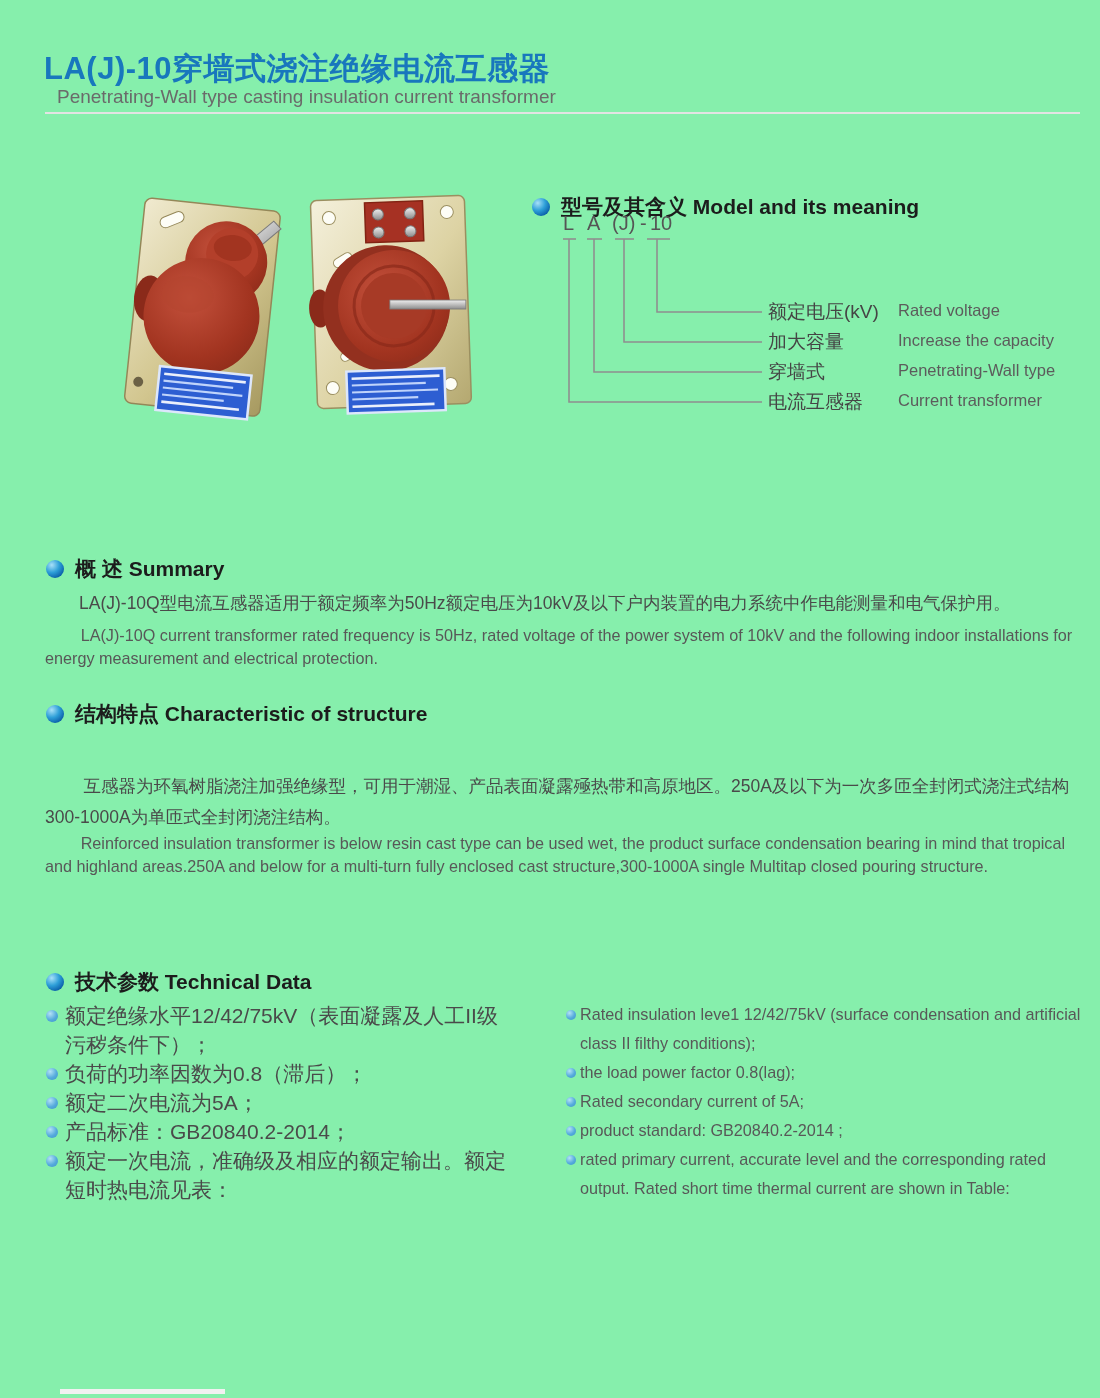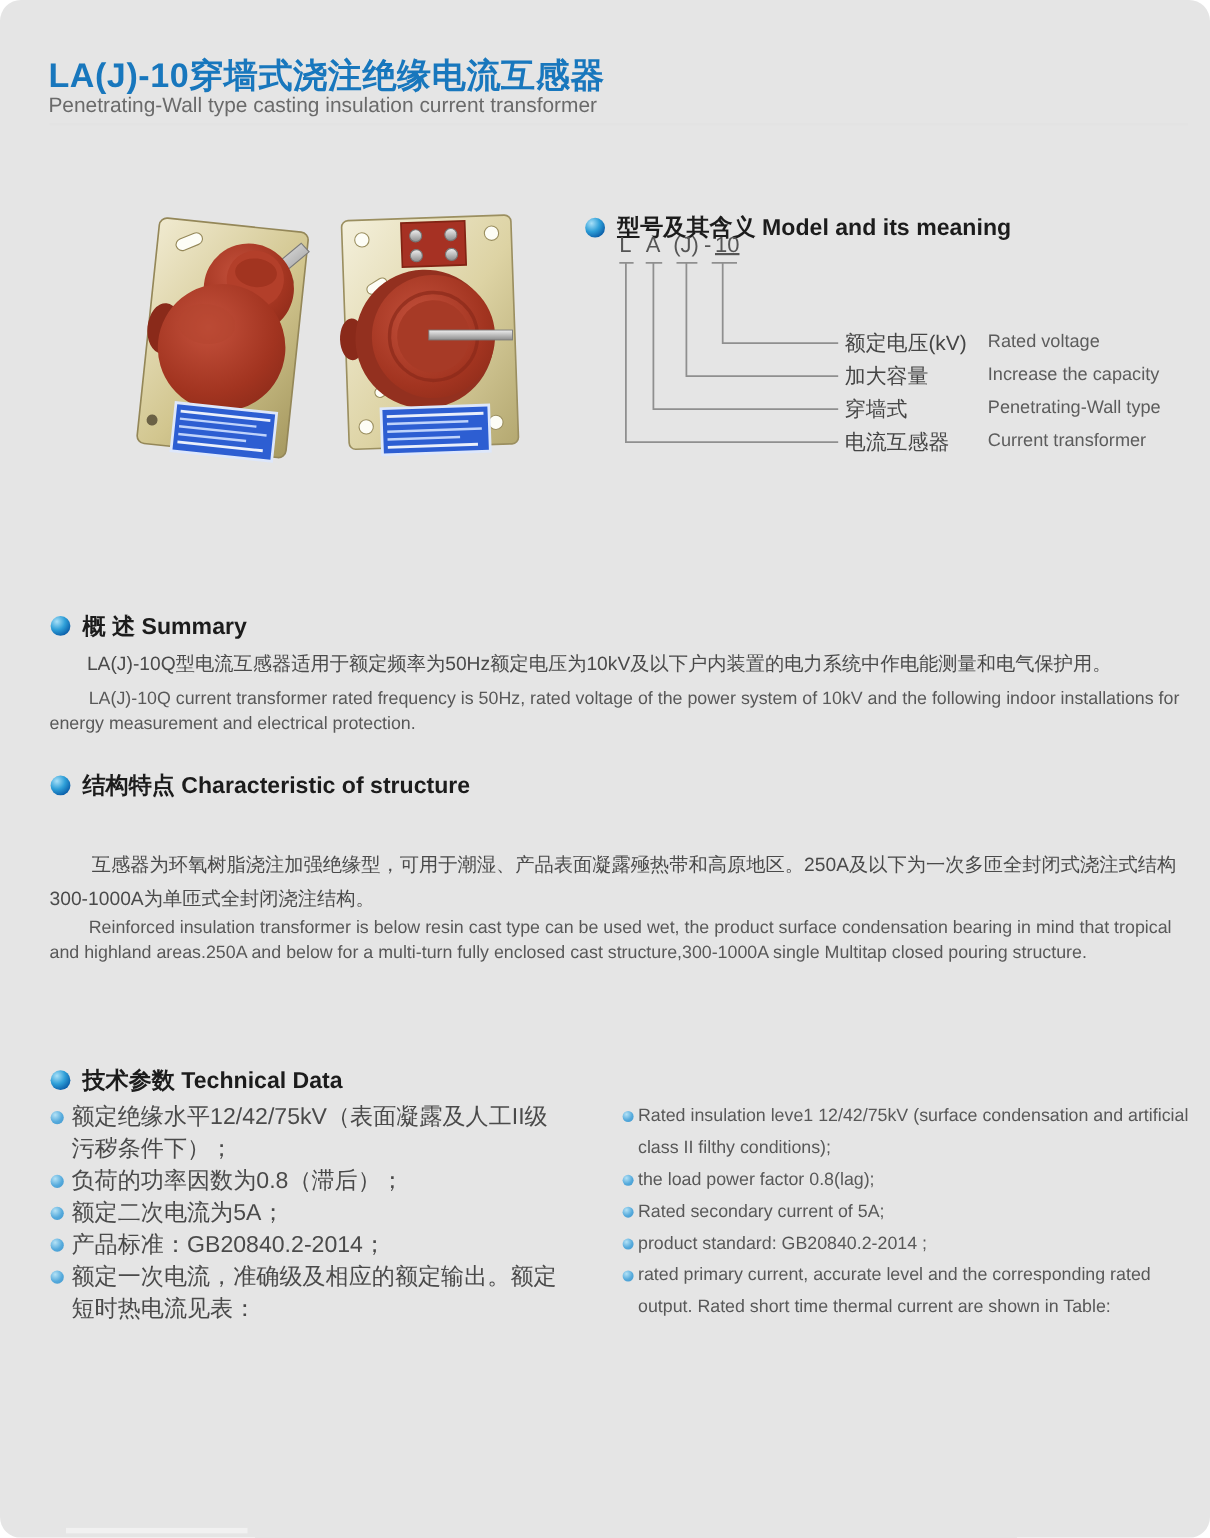--- a/index.html
+++ b/index.html
@@ -1,24 +1,23 @@
 <!DOCTYPE html>
 <html><head>
 <meta charset="utf-8">
 <style>
   html,body{margin:0;padding:0;background:#fff;}
   .page{
-    position:relative;width:1100px;height:1398px;background:#e5e5e5;overflow:hidden;
+    position:relative;width:1100px;height:1398px;background:#86efac;overflow:hidden;
     font-family:"Liberation Sans","DejaVu Sans",sans-serif;
-    border-radius:19px;
   }
   .abs{position:absolute;}
   
   .title-zh{left:44px;top:48px;font-size:31px;font-weight:bold;color:#1877bd;letter-spacing:0.5px;}
-  .title-en{left:44px;top:86px;font-size:19px;color:#6a6a6a;}
+  .title-en{left:57px;top:86px;font-size:19px;color:#6a6a6a;}
   .header-rule{left:45px;top:112px;width:1035px;height:2px;background:#e3e3e3;}
   
   .section-head{display:flex;align-items:center;gap:11px;}
   .head-text{font-size:21px;font-weight:bold;color:#1c1c1c;}
   .dot-lg{width:18px;height:18px;border-radius:50%;flex:none;
     background:radial-gradient(circle at 32% 28%, #a8e0f8 0%, #2e9fd8 42%, #0a5da8 78%, #06498a 100%);}
   .dot-sm{border-radius:50%;flex:none;
     background:radial-gradient(circle at 35% 30%, #b4e2f6 0%, #55aadc 55%, #3f95cc 100%);}
   
   .code-letter{font-size:20px;color:#555;}
@@ -132,21 +131,21 @@
 
   <div class="abs section-head" style="left:532px;top:161px;margin-top:32px;">
     <span class="dot-lg"></span>
     <span class="head-text">型号及其含义 Model and its meaning</span>
   </div>
 
   <span class="abs code-letter" style="left:563px;top:212px;">L</span>
   <span class="abs code-letter" style="left:587px;top:212px;">A</span>
   <span class="abs code-letter" style="left:612px;top:212px;">(J)</span>
   <span class="abs code-letter" style="left:640px;top:212px;">-</span>
-  <span class="abs code-letter" style="left:650px;top:212px;text-decoration:underline;">10</span>
+  <span class="abs code-letter" style="left:650px;top:212px;">10</span>
 
   <svg class="abs" style="left:540px;top:198px;" width="390" height="215" viewBox="0 0 390 215">
     <g stroke="#8f8f8f" stroke-width="1.6" fill="none">
       <polyline points="23,41 36,41"></polyline>
         <polyline points="29,41 29,204 222,204"></polyline>
       <polyline points="47,41 62,41"></polyline>
         <polyline points="54,41 54,174 222,174"></polyline>
       <polyline points="75,41 94,41"></polyline>
         <polyline points="84,41 84,144 222,144"></polyline>
       <polyline points="107,41 130,41"></polyline>

